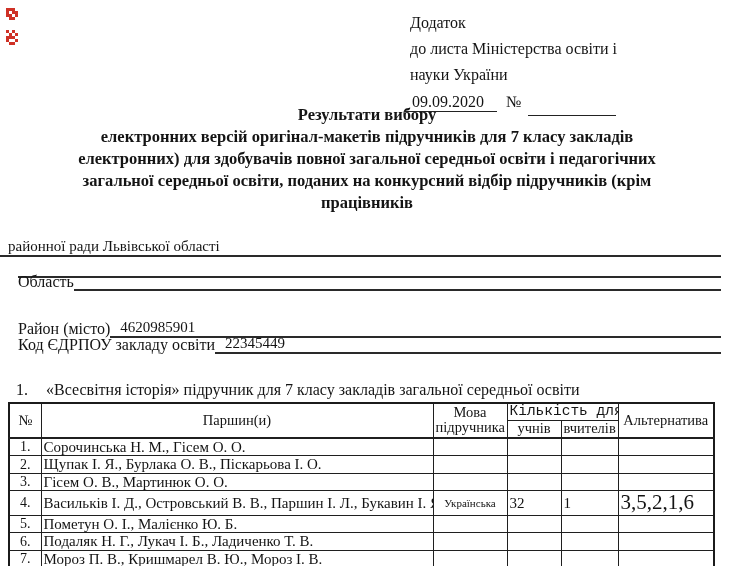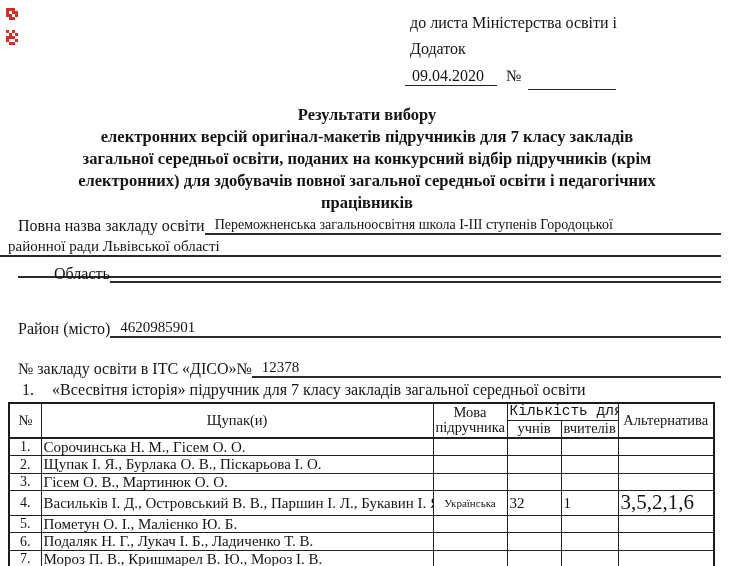--- a/index.html
+++ b/index.html
@@ -23,21 +23,21 @@
          font-weight:bold;font-size:16.5px;line-height:22px;}
 
   .frow{position:absolute;left:18px;right:13px;display:flex;align-items:flex-end;}
   .flabel{font-size:16px;white-space:nowrap;line-height:1.05;}
   .ffill{flex:1;height:100%;border-bottom:2px solid #2a2a2a;display:flex;align-items:flex-end;
          font-size:14px;white-space:nowrap;overflow:hidden;line-height:1.15;padding-left:10px;}
   .ffill.v15{font-size:15px;}
   #frowB{left:0;}
   #frowB .ffill{padding-left:8px;}
 
-  .item-line{position:absolute;left:22px;top:381px;font-size:16px;white-space:nowrap;}
+  .item-line{position:absolute;left:16px;top:381px;font-size:16px;white-space:nowrap;}
   .item-line .item-no{display:inline-block;}
   .item-line .item-text{margin-left:14px;}
 
   table.results{
     position:absolute;left:8px;top:402px;width:705px;
     border-collapse:collapse;table-layout:fixed;
   }
   table.results th,table.results td{
     border:1.5px solid #1f1f1f;padding:0 2px;line-height:1.1;
     overflow:hidden;white-space:nowrap;
@@ -58,86 +58,81 @@
 </style>
 </head>
 <body>
 
 <div class="page">
 
   <div class="px" id="mark1"></div>
   <div class="px" id="mark2"></div>
 
   <div class="annex">
+    <div>Додаток</div>
     <div>до листа Міністерства освіти і</div>
-    <div>Додаток</div>
-    <div class="dateline"><span class="u-date">09.04.2020</span><span class="no-sign">№</span><span class="u-blank">&nbsp;</span></div>
+    <div>науки України</div>
+    <div class="dateline"><span class="u-date">09.09.2020</span><span class="no-sign">№</span><span class="u-blank">&nbsp;</span></div>
   </div>
 
   <div class="title">
     <div>Результати вибору</div>
     <div>електронних версій оригінал-макетів підручників для 7 класу закладів</div>
+    <div>електронних) для здобувачів повної загальної середньої освіти і педагогічних</div>
     <div>загальної середньої освіти, поданих на конкурсний відбір підручників (крім</div>
-    <div>електронних) для здобувачів повної загальної середньої освіти і педагогічних</div>
     <div>працівників</div>
   </div>
 
-  <div class="frow" style="top:215px;height:20px;">
-    <span class="flabel">Повна назва закладу освіти</span>
-    <span class="ffill">
-        <span>Переможненська загальноосвітня школа І-ІІІ ступенів Городоцької</span>
-      </span>
-  </div>
   <div class="frow" id="frowB" style="top:238px;height:19px;">
     <span class="ffill v15">
         <span>районної ради Львівської області</span>
       </span>
   </div>
   <div class="frow" style="top:259px;height:19px;">
     <span class="ffill">
         <span></span>
       </span>
   </div>
-  <div class="frow" style="top:264px;height:19px;margin-left:36px;">
+  <div class="frow" style="top:272px;height:19px;">
     <span class="flabel">Область</span>
     <span class="ffill v15">
         <span></span>
       </span>
   </div>
   <div class="frow" style="top:319px;height:19px;">
     <span class="flabel">Район (місто)</span>
     <span class="ffill v15">
         <span>4620985901</span>
       </span>
   </div>
-  <div class="frow" style="top:359px;height:19px;">
-    <span class="flabel">№ закладу освіти в ІТС «ДІСО»№</span>
-    <span class="ffill v15">
-        <span>12378</span>
+  <div class="frow" style="top:335px;height:19px;">
+    <span class="flabel">Код ЄДРПОУ закладу освіти</span>
+    <span class="ffill v15">
+        <span>22345449</span>
       </span>
   </div>
 
   <div class="item-line">
     <span class="item-no">1.</span>
     <span class="item-text">«Всесвітня історія» підручник для 7 класу закладів загальної середньої освіти</span>
   </div>
 
   <table class="results">
     <colgroup>
       <col style="width:32px">
         <col style="width:392px">
         <col style="width:74px">
       <col style="width:54px">
         <col style="width:57px">
         <col style="width:96px">
     </colgroup>
     <thead>
       <tr class="h1">
         <th rowspan="2">№</th>
-        <th rowspan="2">Щупак(и)</th>
+        <th rowspan="2">Паршин(и)</th>
         <th rowspan="2" class="wrap">Мова підручника</th>
         <th colspan="2" class="qgroup">Кількість для</th>
         <th rowspan="2">Альтернатива</th>
       </tr>
       <tr class="h2">
         <th>учнів</th>
         <th>вчителів</th>
       </tr>
     </thead>
     <tbody>

